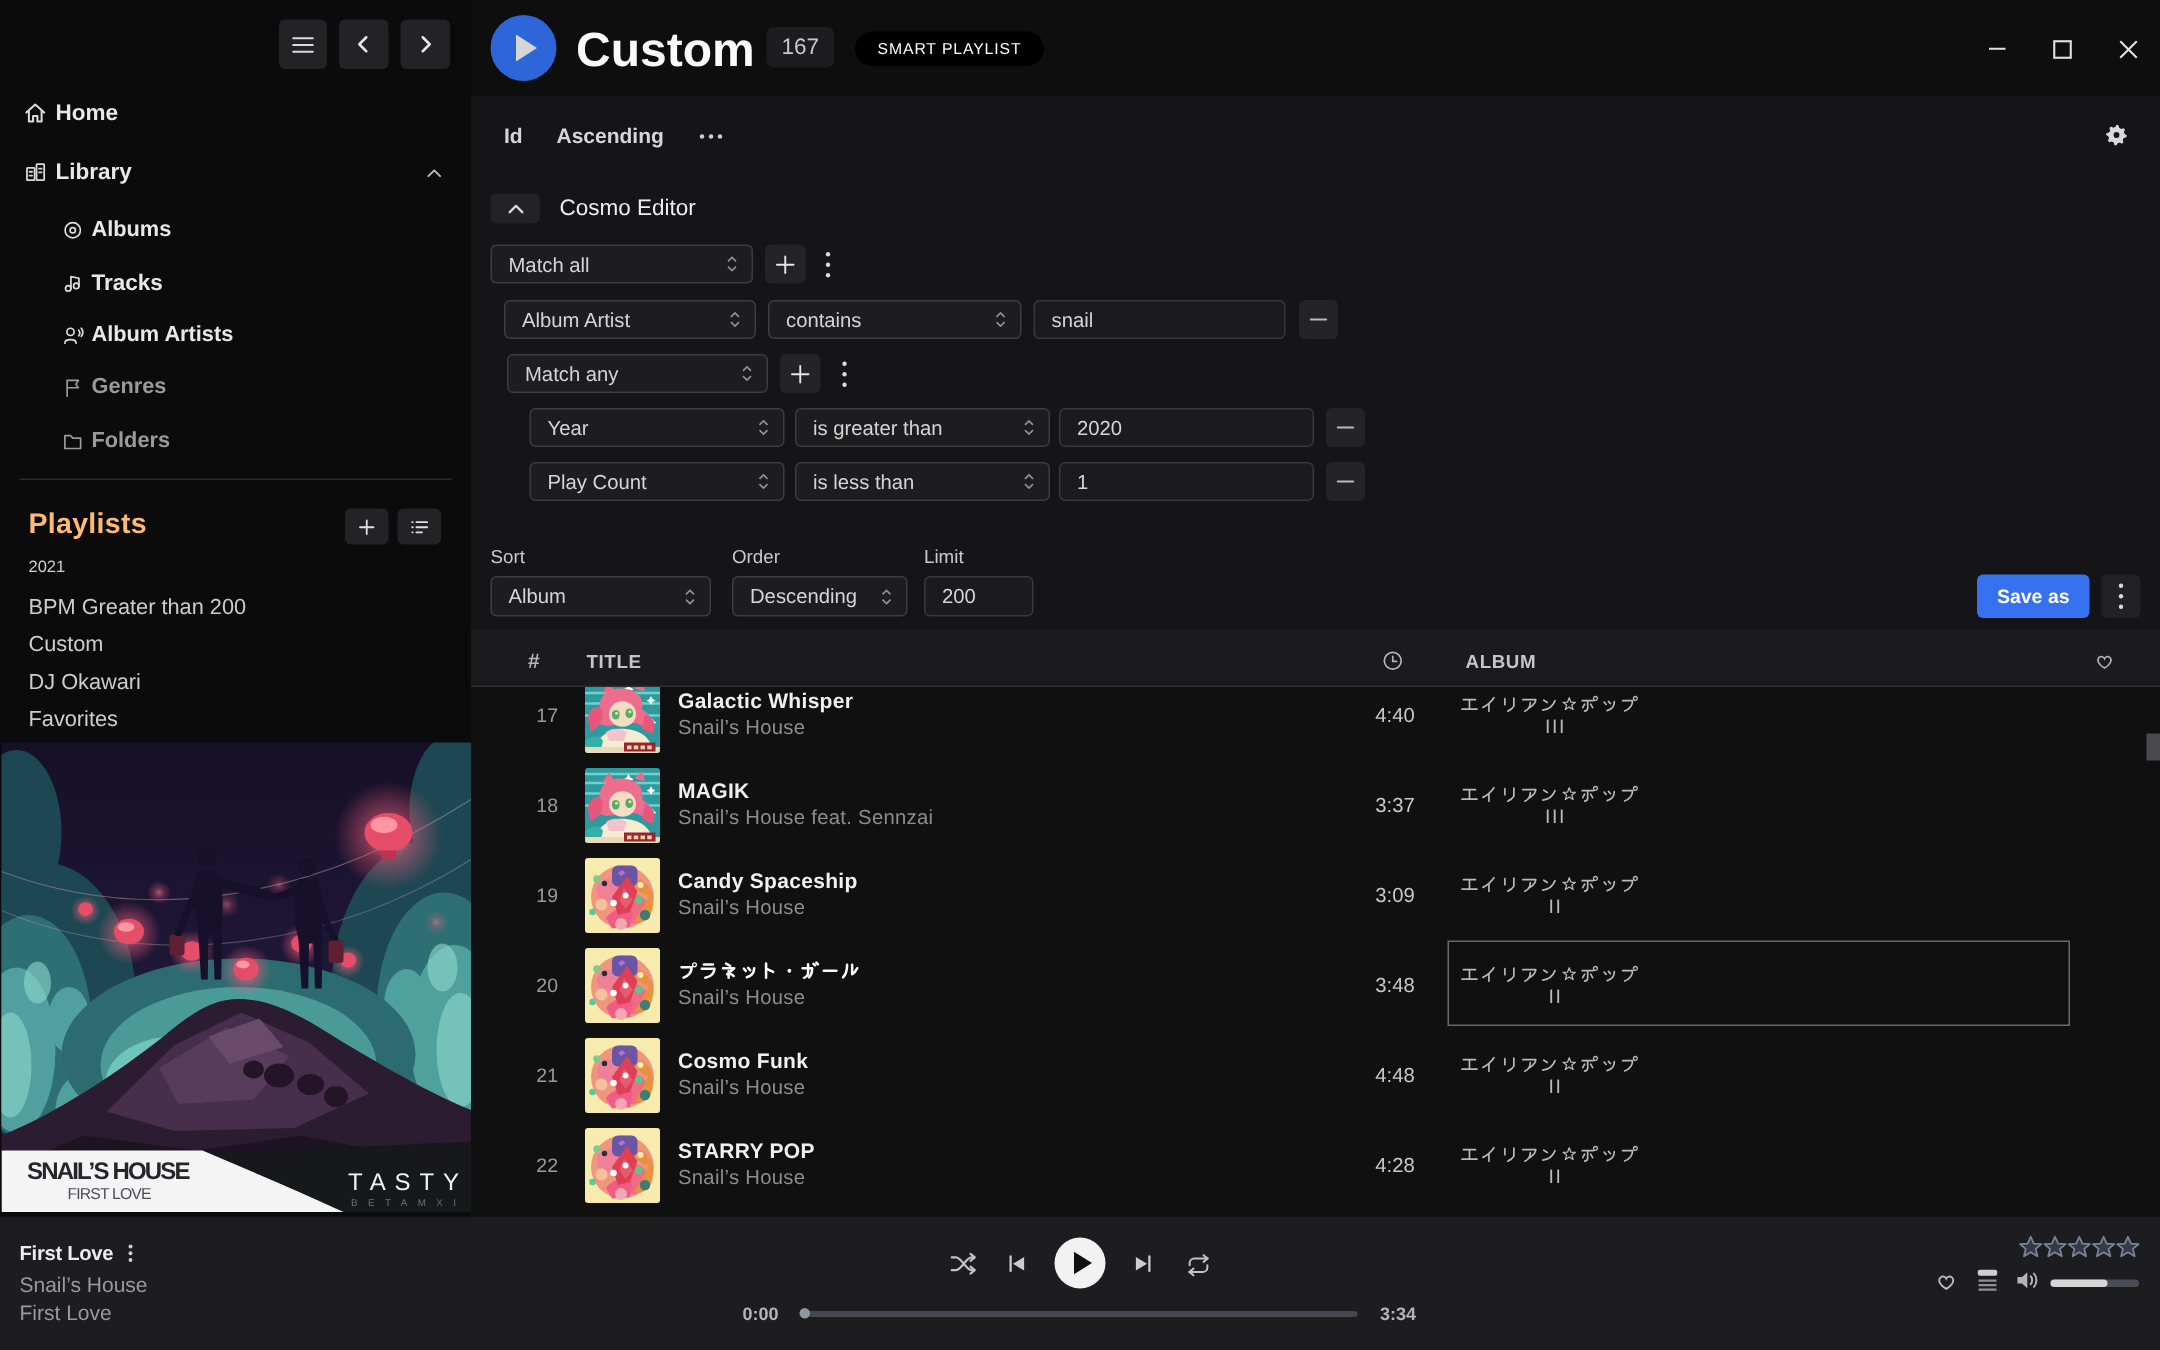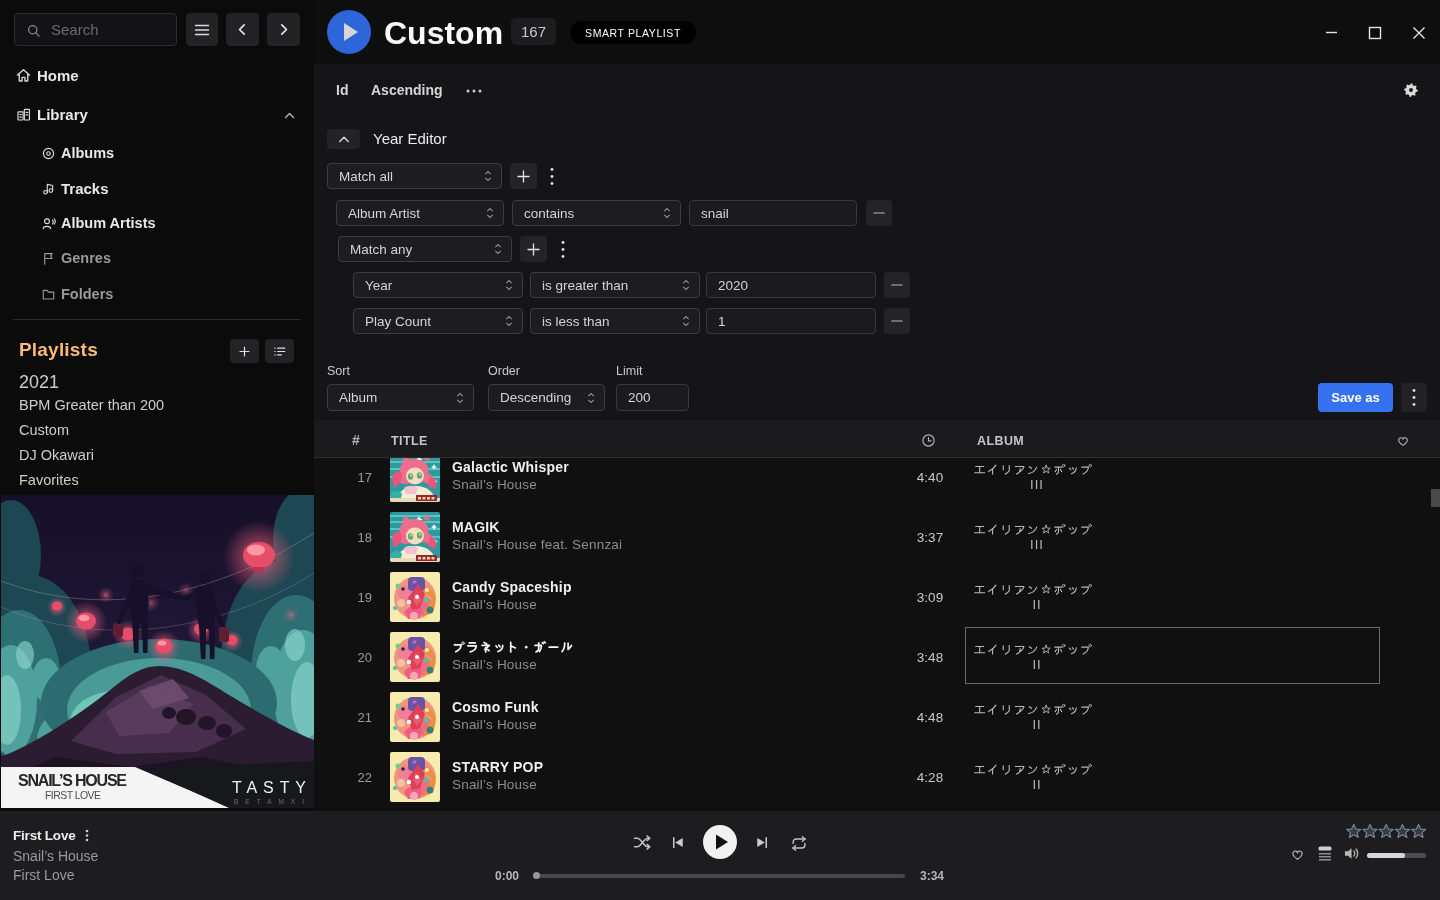--- a/index.html
+++ b/index.html
@@ -131,27 +131,20 @@
         <circle cx="5" cy="36" r="2.2" fill="#55c9a0"></circle>
     <circle cx="13" cy="17" r="1.8" fill="#2b2b3a"></circle>
         <circle cx="27" cy="25" r="2" fill="#fff"></circle>
         <circle cx="19" cy="30" r="2.2" fill="#fff"></circle>
         <circle cx="37" cy="18" r="2" fill="#f7ecae"></circle>
   </symbol>
 </defs>
 </svg>
 <div id="sidebar">
 
-  <div class="abs" style="left:14px;top:13px;width:163px;height:33px;background:#131315;border:1px solid #2d2d30;border-radius:4px;">
-    <svg class="abs" style="left:11px;top:9px" width="15" height="15" viewBox="0 0 20 20" fill="none" stroke="#8a8a8a" stroke-width="1.7" stroke-linecap="round">
-        <circle cx="9" cy="9" r="5.5"></circle>
-        <path d="M13.2,13.2 L17.5,17.5"></path>
-      </svg>
-    <span class="abs" style="left:36px;top:7px;font-size:15px;color:#6b6b6b;">Search</span>
-  </div>
   <div class="btn" style="left:186px;top:13px;width:32px;height:33px;background:#232326;">
       <svg width="18" height="18" viewBox="0 0 18 18" fill="none" stroke="#dcdcdc" stroke-width="1.4" stroke-linecap="round">
         <path d="M2.5,4.5 H15.5 M2.5,9 H15.5 M2.5,13.5 H15.5"></path>
       </svg>
     </div>
   <div class="btn" style="left:226px;top:13px;width:33px;height:33px;background:#232326;">
       <svg width="17" height="17" viewBox="0 0 20 20" fill="none" stroke="#e6e6e6" stroke-width="2" stroke-linecap="round" stroke-linejoin="round">
         <path d="M12,4.5 L6.5,10 L12,15.5"></path>
       </svg>
     </div>
@@ -205,21 +198,21 @@
   <div class="btn" style="left:230px;top:339px;width:29px;height:24px;background:#232326;">
       <svg width="15" height="15" viewBox="0 0 20 20" fill="none" stroke="#e0e0e0" stroke-width="1.6" stroke-linecap="round">
         <path d="M10,4 V16 M4,10 H16"></path>
       </svg>
     </div>
   <div class="btn" style="left:265px;top:339px;width:29px;height:24px;background:#232326;">
       <svg width="15" height="15" viewBox="0 0 20 20" fill="none" stroke="#e0e0e0" stroke-width="1.6" stroke-linecap="round">
         <path d="M7.5,5.5 H17 M7.5,10 H17 M7.5,14.5 H12.5 M3.8,5.5 H4.2 M3.8,10 H4.2 M3.8,14.5 H4.2"></path>
       </svg>
     </div>
-  <span class="abs" style="left:19px;top:372px;font-size:18px;color:#cdcdcd;">2021</span>
+  <span class="abs" style="left:19px;top:372px;font-size:11px;color:#cdcdcd;">2021</span>
   <span class="abs" style="left:19px;top:397px;font-size:14.5px;color:#cdcdcd;">BPM Greater than 200</span>
   <span class="abs" style="left:19px;top:422px;font-size:14.5px;color:#cdcdcd;">Custom</span>
   <span class="abs" style="left:19px;top:447px;font-size:14.5px;color:#cdcdcd;">DJ Okawari</span>
   <span class="abs" style="left:19px;top:472px;font-size:14.5px;color:#cdcdcd;">Favorites</span>
 
   <svg class="abs" style="left:1px;top:495px" width="313" height="313" viewBox="0 0 313 313">
     <defs>
       <linearGradient id="sky" x1="0" y1="0" x2="0" y2="1">
         <stop offset="0" stop-color="#161027"></stop>
           <stop offset="0.5" stop-color="#1f1737"></stop>
@@ -366,21 +359,21 @@
   <svg class="abs" style="left:1089px;top:82px" width="16" height="16" viewBox="0 0 20 20">
       <path fill="#d9d9d9" d="M10,1.5 l1.7,0.4 0.5,2.1 a6.5,6.5 0 0 1 1.6,0.9 l2.1,-0.6 1.2,1.3 -1,1.9 a6.5,6.5 0 0 1 0.6,1.7 l1.9,1 -0.4,1.7 -2.1,0.5 a6.5,6.5 0 0 1 -0.9,1.6 l0.6,2.1 -1.3,1.2 -1.9,-1 a6.5,6.5 0 0 1 -1.7,0.6 l-1,1.9 -1.7,-0.4 -0.5,-2.1 a6.5,6.5 0 0 1 -1.6,-0.9 l-2.1,0.6 -1.2,-1.3 1,-1.9 a6.5,6.5 0 0 1 -0.6,-1.7 l-1.9,-1 0.4,-1.7 2.1,-0.5 a6.5,6.5 0 0 1 0.9,-1.6 l-0.6,-2.1 1.3,-1.2 1.9,1 a6.5,6.5 0 0 1 1.7,-0.6 Z"></path>
       <circle cx="10" cy="10" r="2.4" fill="#151517"></circle>
     </svg>
 
   <div class="btn" style="left:13px;top:129px;width:33px;height:20px;background:#232326;">
       <svg width="14" height="12" viewBox="0 0 20 16" fill="none" stroke="#d6d6d6" stroke-width="2.2" stroke-linecap="round" stroke-linejoin="round">
         <path d="M4,11.5 L10,5.5 L16,11.5"></path>
       </svg>
     </div>
-  <span class="abs" style="left:59px;top:130px;font-size:15px;color:#ededed;">Year Editor</span>
+  <span class="abs" style="left:59px;top:130px;font-size:15px;color:#ededed;">Cosmo Editor</span>
   <div class="sel" style="left:13px;top:163px;width:175px;height:26px;">Match all<svg class="cvr" width="8" height="13" viewBox="0 0 9 14" fill="none" stroke="#939393" stroke-width="1.2">
         <path d="M1.5,5 L4.5,2 L7.5,5 M1.5,9 L4.5,12 L7.5,9"></path>
       </svg></div>
   <div class="btn" style="left:196px;top:163px;width:27px;height:26px;">
       <svg width="17" height="17" viewBox="0 0 20 20" fill="none" stroke="#e6e6e6" stroke-width="1.5" stroke-linecap="round">
         <path d="M10,3.5 V16.5 M3.5,10 H16.5"></path>
       </svg>
     </div>
   <svg class="abs" style="left:235px;top:167px" width="6" height="19" viewBox="0 0 6 19" fill="#dcdcdc">
       <circle cx="3" cy="2.5" r="1.45"></circle>

